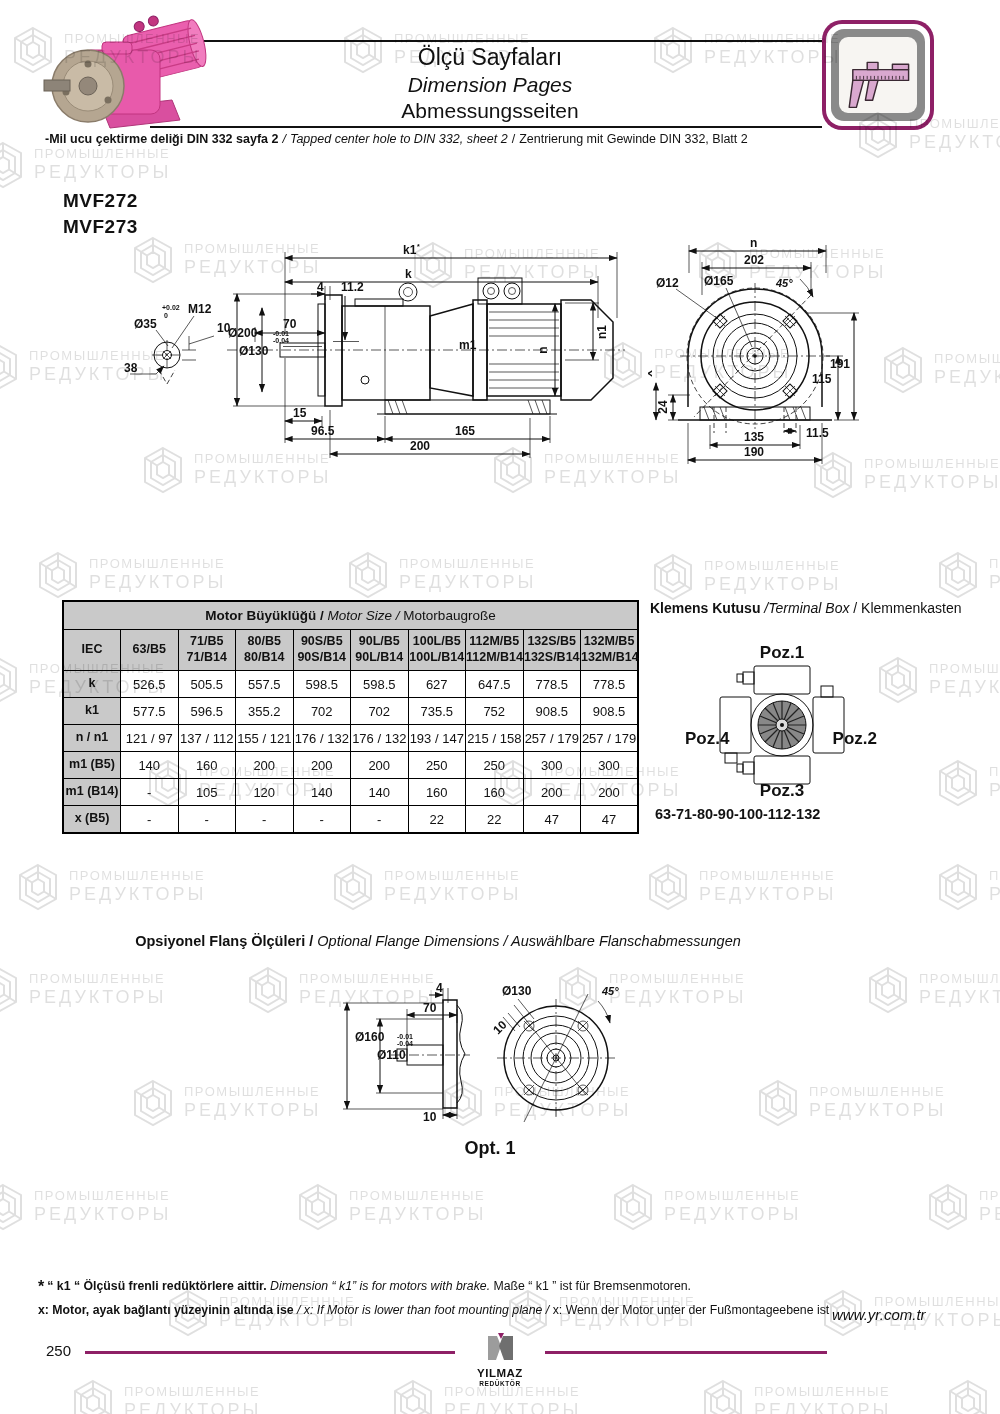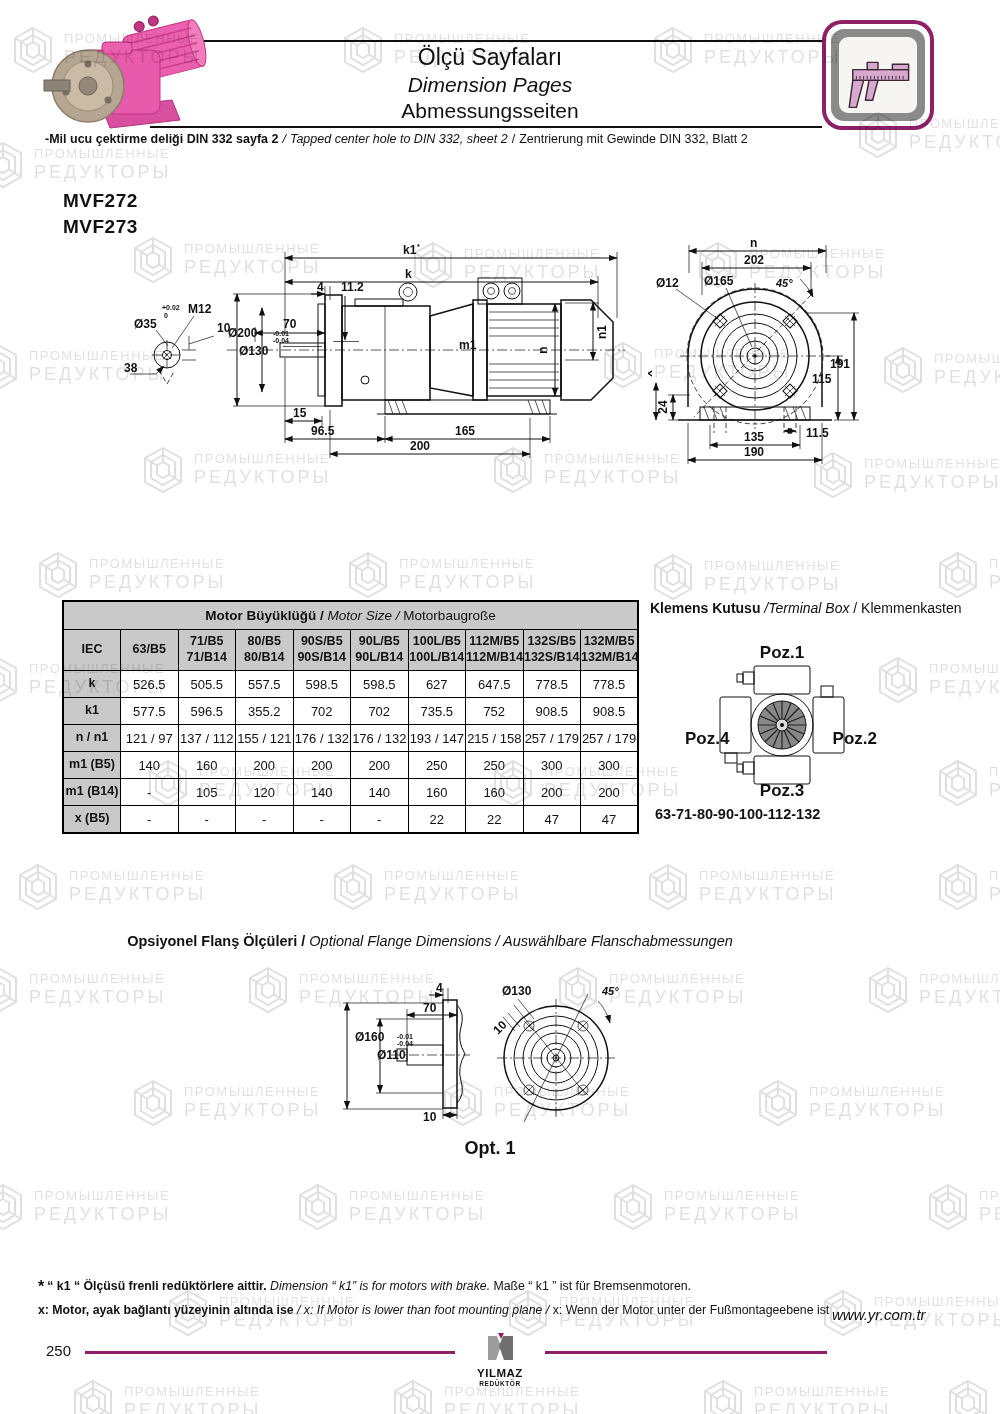--- a/index.html
+++ b/index.html
@@ -49,21 +49,21 @@
   .mtable th.lbl{width:64px;}
   .mtable tr.datarow th{height:26px;}
   .mtable td{background:#fff;height:26px;}
   
   .tb-head{position:absolute;left:650px;top:600px;font-size:14px;white-space:nowrap;z-index:2;}
   .tb-head .b{font-weight:bold;} .tb-head .i{font-style:italic;}
   .tb-sizes{position:absolute;left:655px;top:806px;width:245px;text-align:left;
             font-weight:bold;font-size:14.5px;z-index:2;}
   .pozl{font:bold 17px "Liberation Sans",sans-serif;}
   
-  .of-head{position:absolute;left:0;top:933px;width:860px;text-align:center;font-size:14.5px;z-index:2;}
+  .of-head{position:absolute;left:0;top:933px;width:860px;text-align:center;font-size:14.5px;z-index:2;padding-left:8px;}
   .of-head .b{font-weight:bold;} .of-head .i{font-style:italic;}
   .of-caption{position:absolute;left:420px;top:1138px;width:140px;text-align:center;
               font-weight:bold;font-size:18px;z-index:2;}
   
   .fn{position:absolute;left:38px;font-size:12.3px;white-space:nowrap;z-index:2;}
   .fn .b{font-weight:bold;} .fn .i{font-style:italic;}
   .fn .star{font-size:16px;font-weight:bold;vertical-align:-2px;margin-right:3px;}
   
   .pageno{position:absolute;left:46px;top:1342px;font-size:15px;z-index:2;}
   .fline{position:absolute;top:1351px;height:2.5px;background:#8e2066;z-index:2;}

